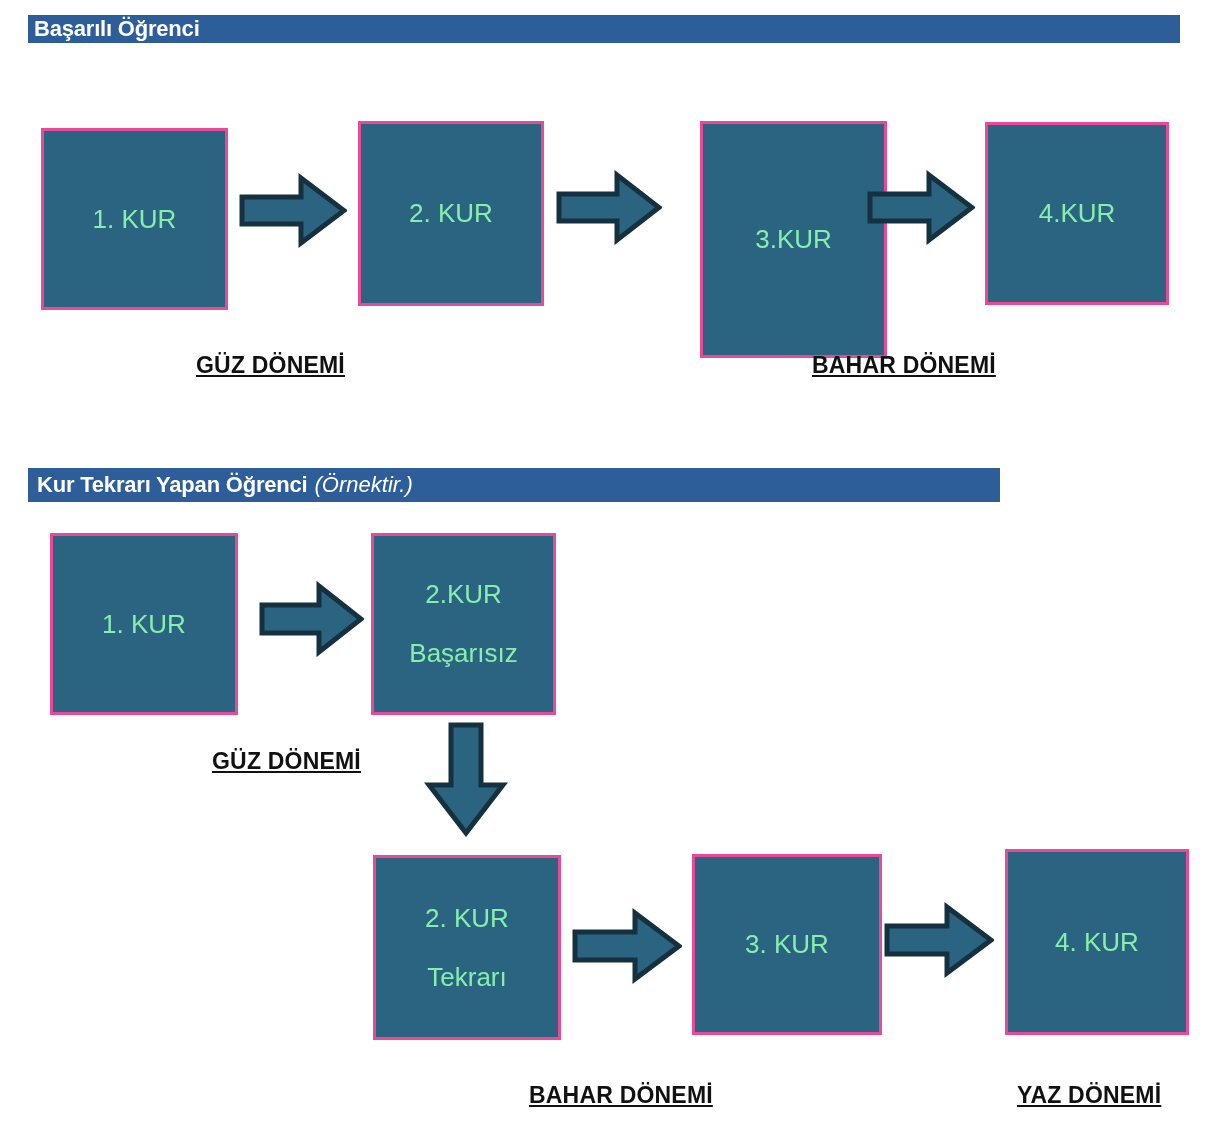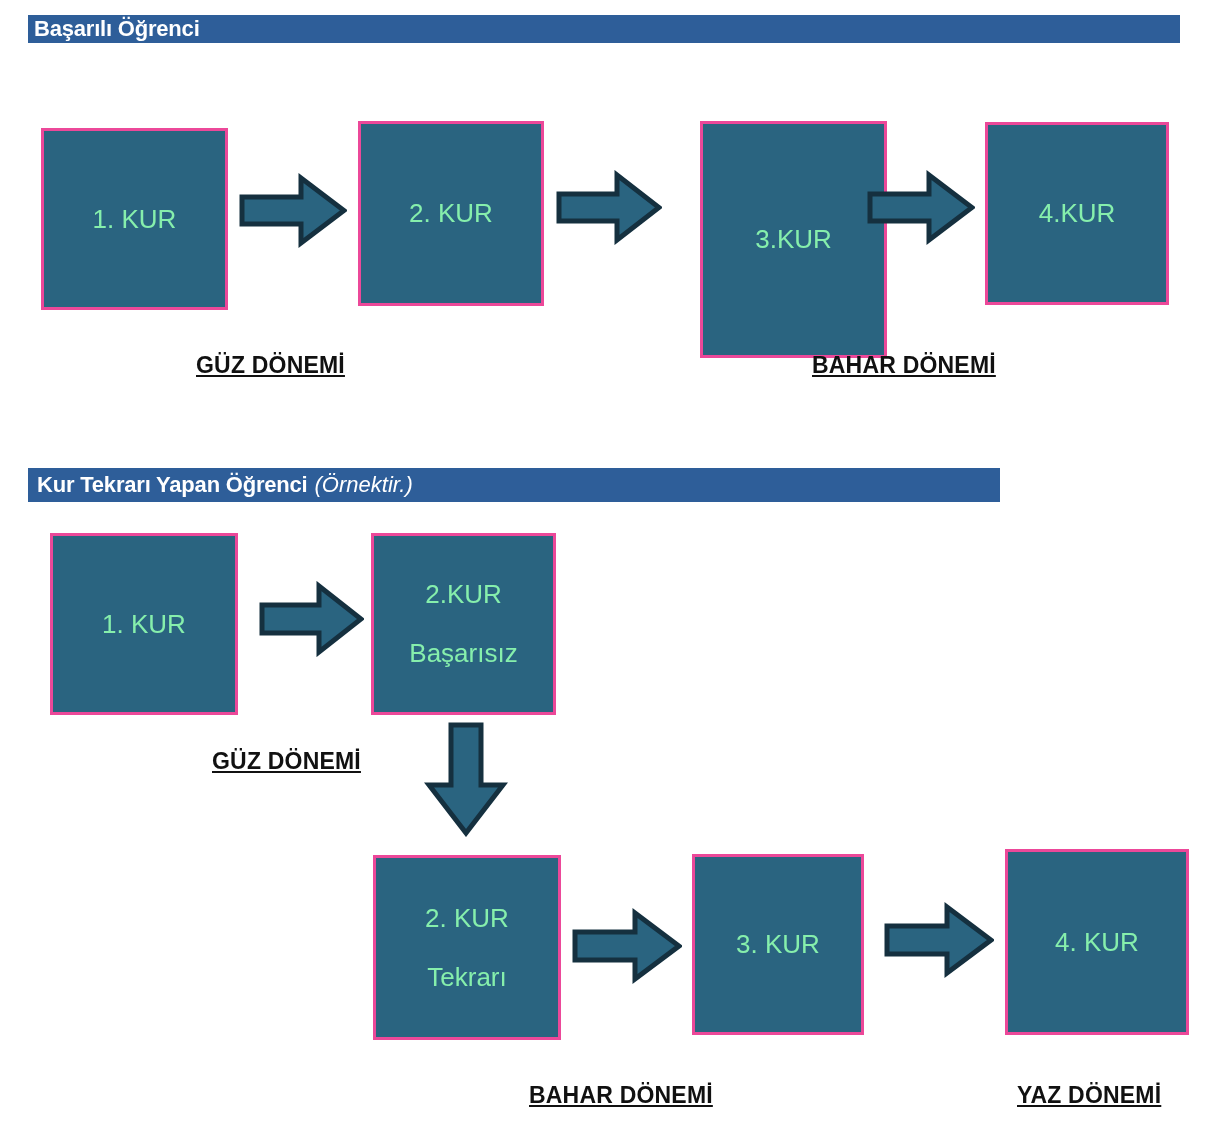--- a/index.html
+++ b/index.html
@@ -64,21 +64,21 @@
   #box-r1-2 { left: 358px; top: 121px; width: 186px; height: 185px; }
   #box-r1-3 { left: 700px; top: 121px; width: 187px; height: 237px; text-align: right; }
   #box-r1-4 { left: 985px; top: 122px; width: 184px; height: 183px; }
 
   
   #box-r2-1 { left: 50px;  top: 533px; width: 188px; height: 182px; }
   #box-r2-2 { left: 371px; top: 533px; width: 185px; height: 182px; text-align: right; }
 
   
   #box-r3-1 { left: 373px; top: 855px; width: 188px; height: 185px; }
-  #box-r3-2 { left: 692px; top: 854px; width: 172px; height: 181px; }
+  #box-r3-2 { left: 692px; top: 854px; width: 190px; height: 181px; }
   #box-r3-3 { left: 1005px;top: 849px; width: 184px; height: 186px; justify-content: center; }
 
   
   .arrow {
     position: absolute;
   }
   .arrow svg { display: block; width: 100%; height: 100%; }
 
   
   #arrow-r1-a { left: 239px; top: 173px; width: 108px; height: 75px; }

